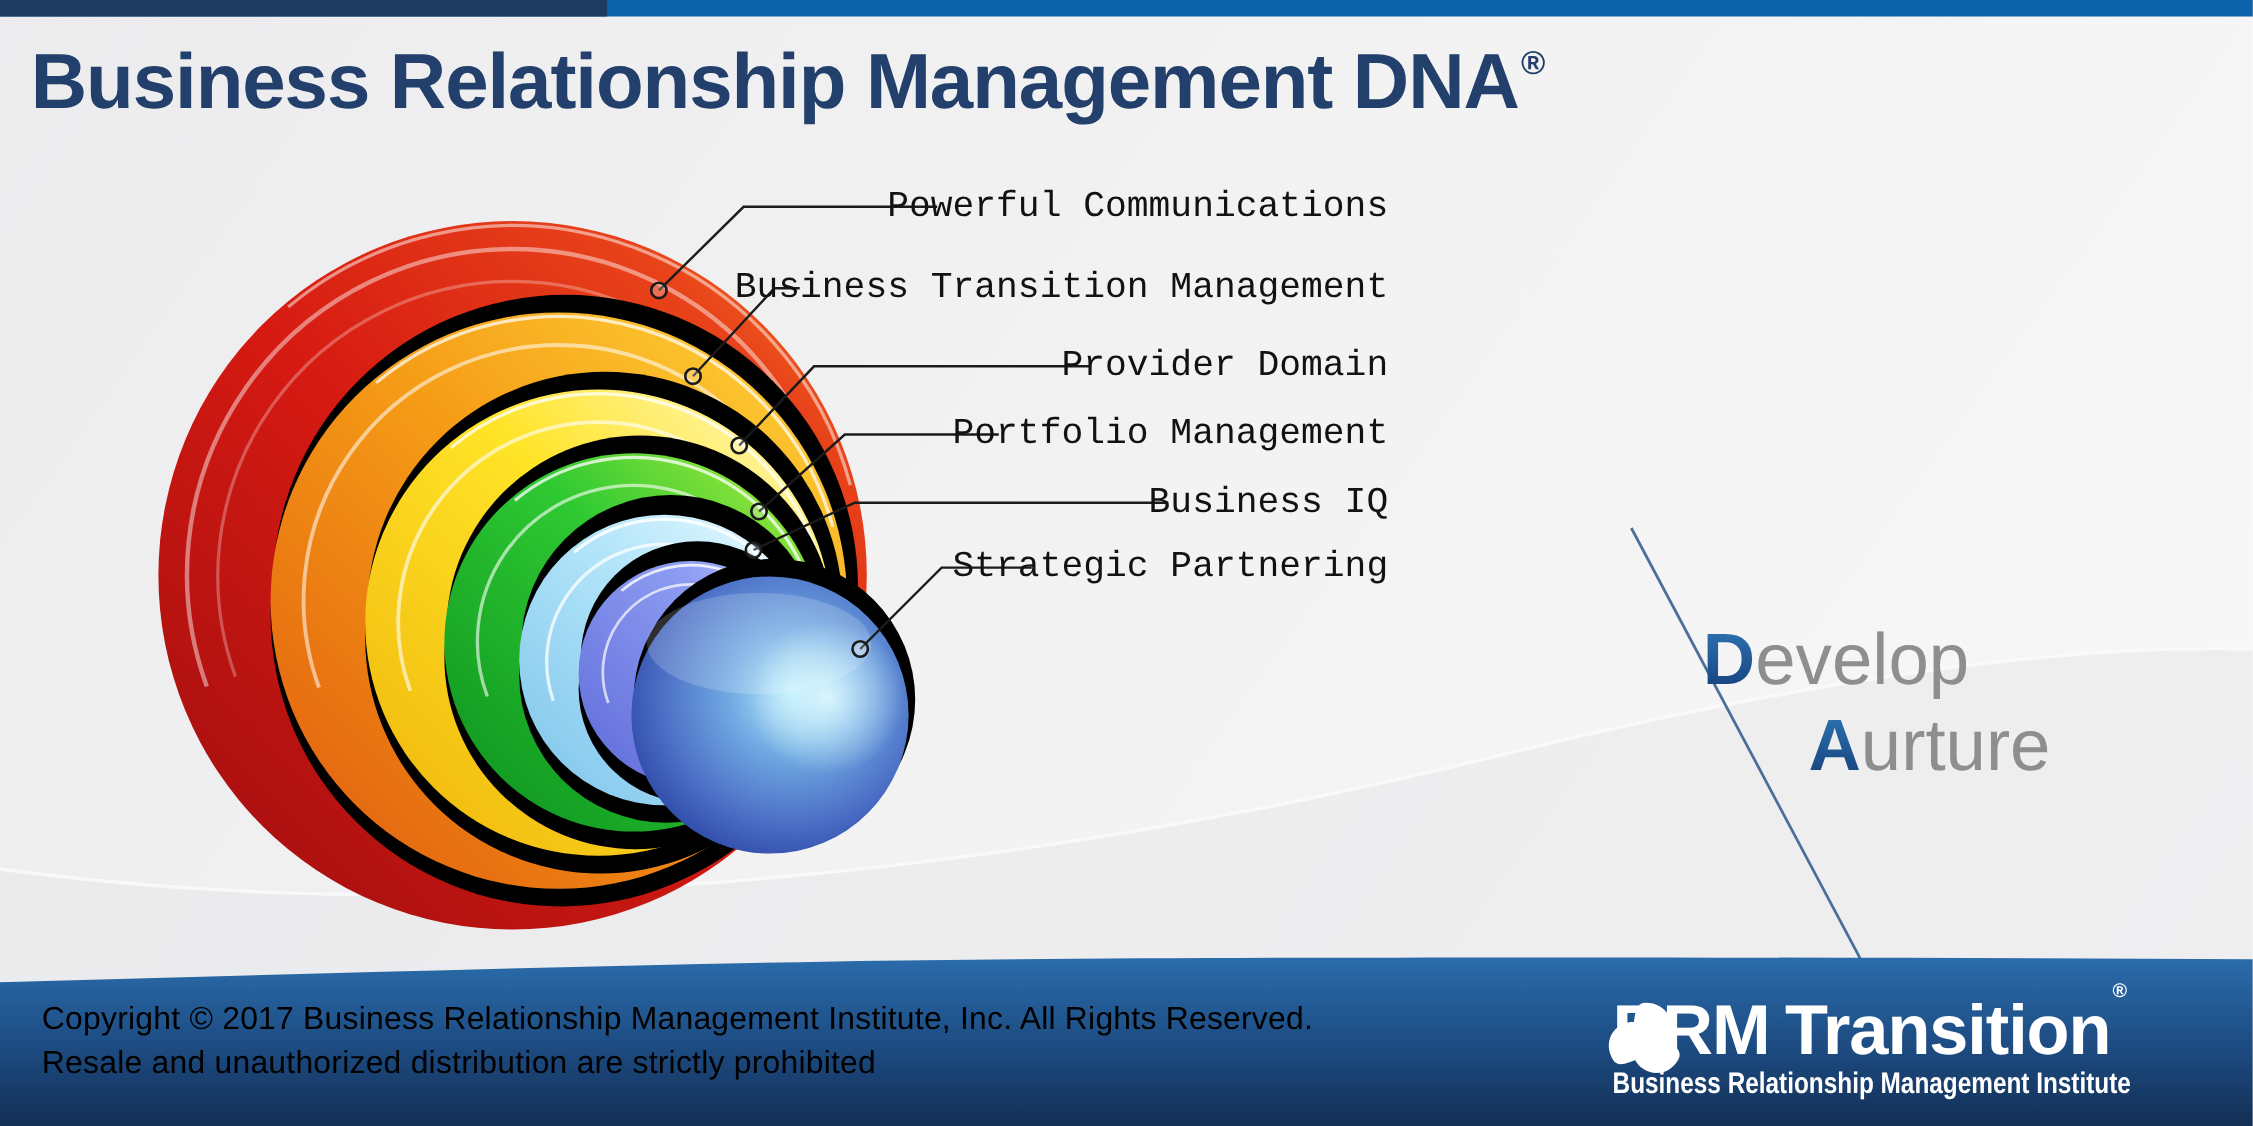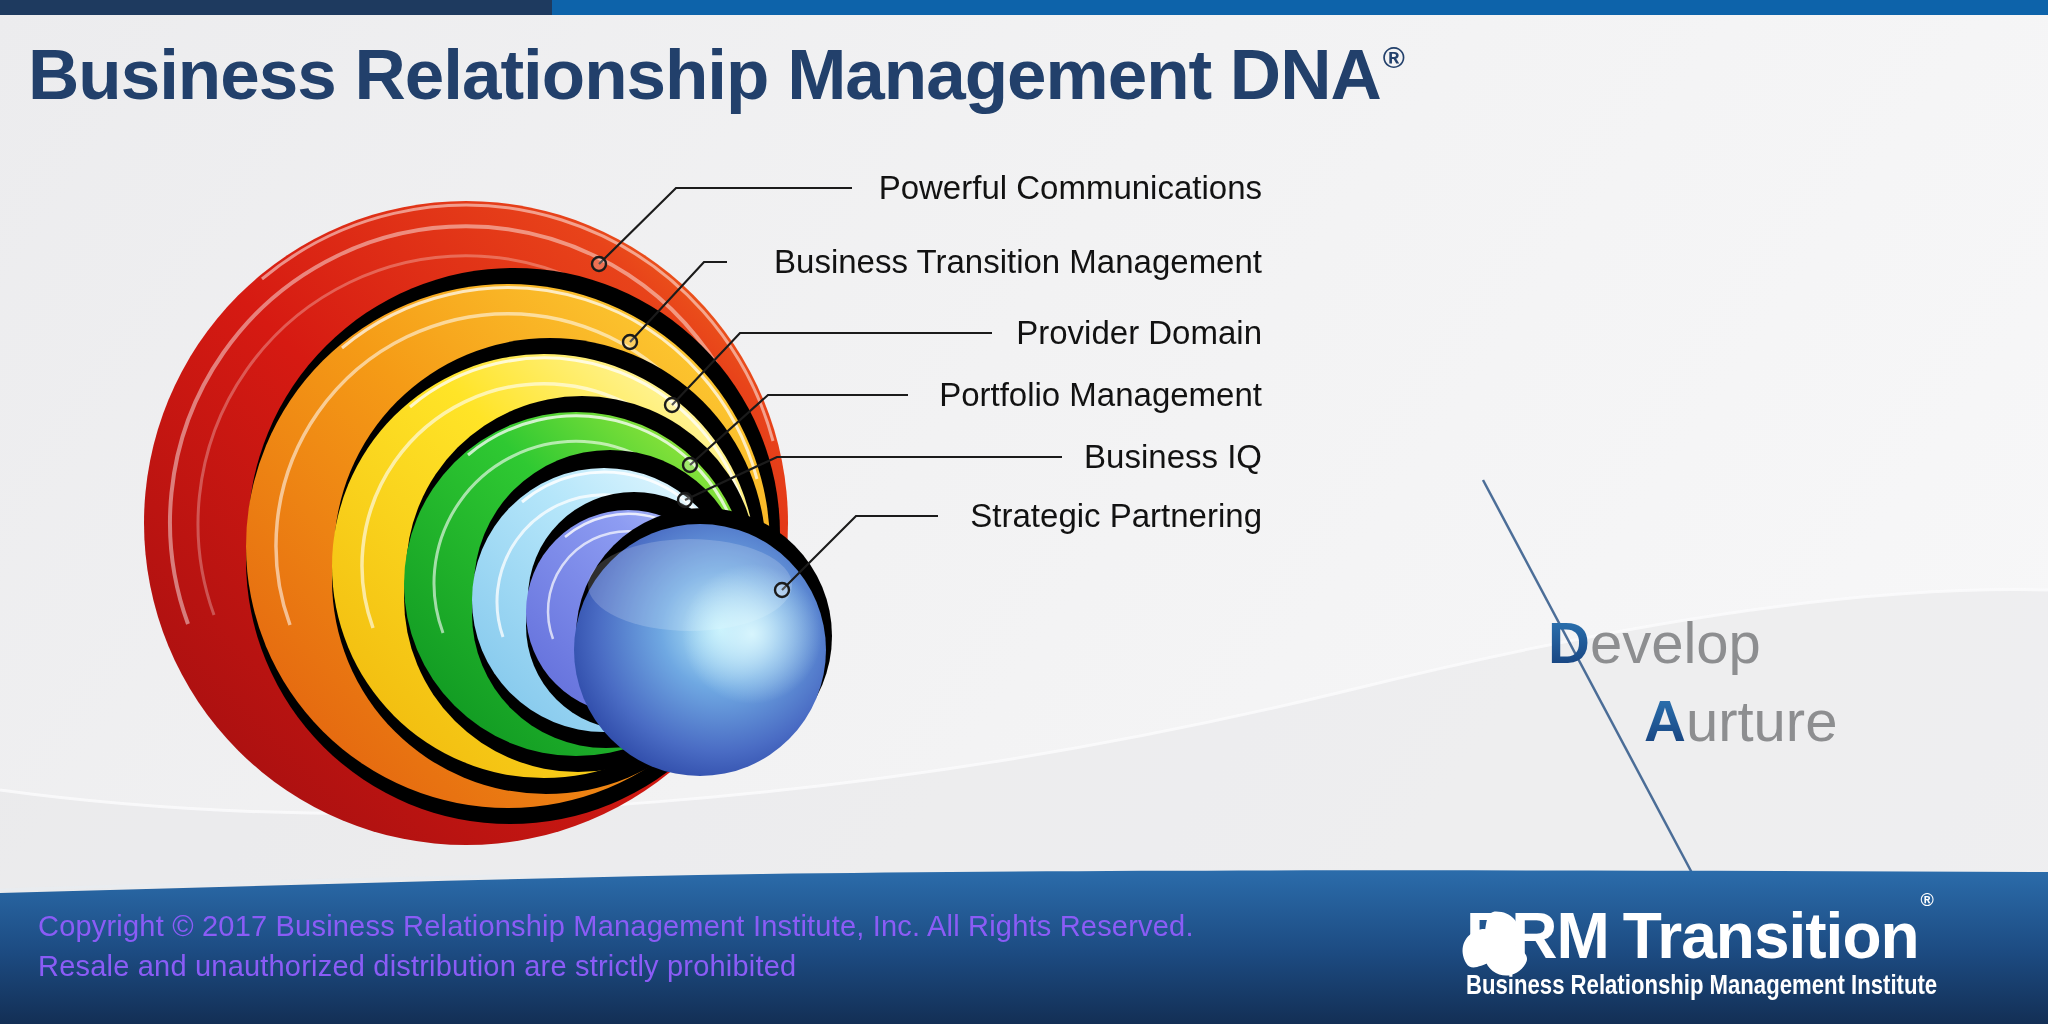--- a/index.html
+++ b/index.html
@@ -15,37 +15,37 @@
   
   .title{position:absolute;top:34px;left:28px;white-space:nowrap;
          font-size:71px;font-weight:700;letter-spacing:-1px;color:#22406b;}
   .title sup{font-size:30px;font-weight:700;position:relative;top:-6px;left:2px;}
 
   
   svg.layer{position:absolute;top:0;left:0;}
 
   
   .callout-label{position:absolute;right:786px;height:40px;line-height:40px;
-                 font-size:33px;color:#121212;white-space:nowrap;text-align:right;}
-
-  
-  .dna{position:absolute;left:1548px;top:560px;font-size:58px;line-height:78px;
-       color:#8d8e90;white-space:nowrap;margin-top:44px;}
+                 font-size:33px;color:#121212;white-space:nowrap;text-align:right;font-family:Liberation Mono, monospace;}
+
+  
+  .dna{position:absolute;left:1548px;top:560px;font-size:66px;line-height:78px;
+       color:#8d8e90;white-space:nowrap;}
   .dna .row{position:relative;}
   .dna .row.n2{margin-left:48px;}
   .dna .row.n3{margin-left:96px;}
   .dna b{font-weight:700;color:#1d5797;
          background:linear-gradient(180deg,#2f7ab8 0%,#143c78 100%);
          -webkit-background-clip:text;background-clip:text;
          -webkit-text-fill-color:transparent;}
 
   
   .bottombar{position:absolute;left:0;top:856px;width:2048px;height:168px;}
   .bottombar svg{position:absolute;top:0;left:0;}
-  .copyright{position:absolute;left:38px;top:50px;color:#8b5cf6;
+  .copyright{position:absolute;left:38px;top:50px;color:#000000;
              font-size:29px;font-weight:500;line-height:40px;letter-spacing:.2px;}
   .logo{position:absolute;left:1456px;top:44px;display:flex;align-items:flex-start;}
   .logo .mark{width:80px;height:80px;margin-top:6px;}
   .logo .words{margin-left:10px;color:#fff;}
   .logo .brand{font-size:64px;font-weight:700;line-height:60px;letter-spacing:-1px;white-space:nowrap;}
   .logo .brand .sp{display:inline-block;width:14px;}
   .logo .brand sup{font-size:18px;position:relative;top:-30px;left:2px;}
   .logo .tagline{font-size:27px;font-weight:700;white-space:nowrap;margin-top:4px;
                  transform:scaleX(.82);transform-origin:left center;letter-spacing:0;}
 </style>

